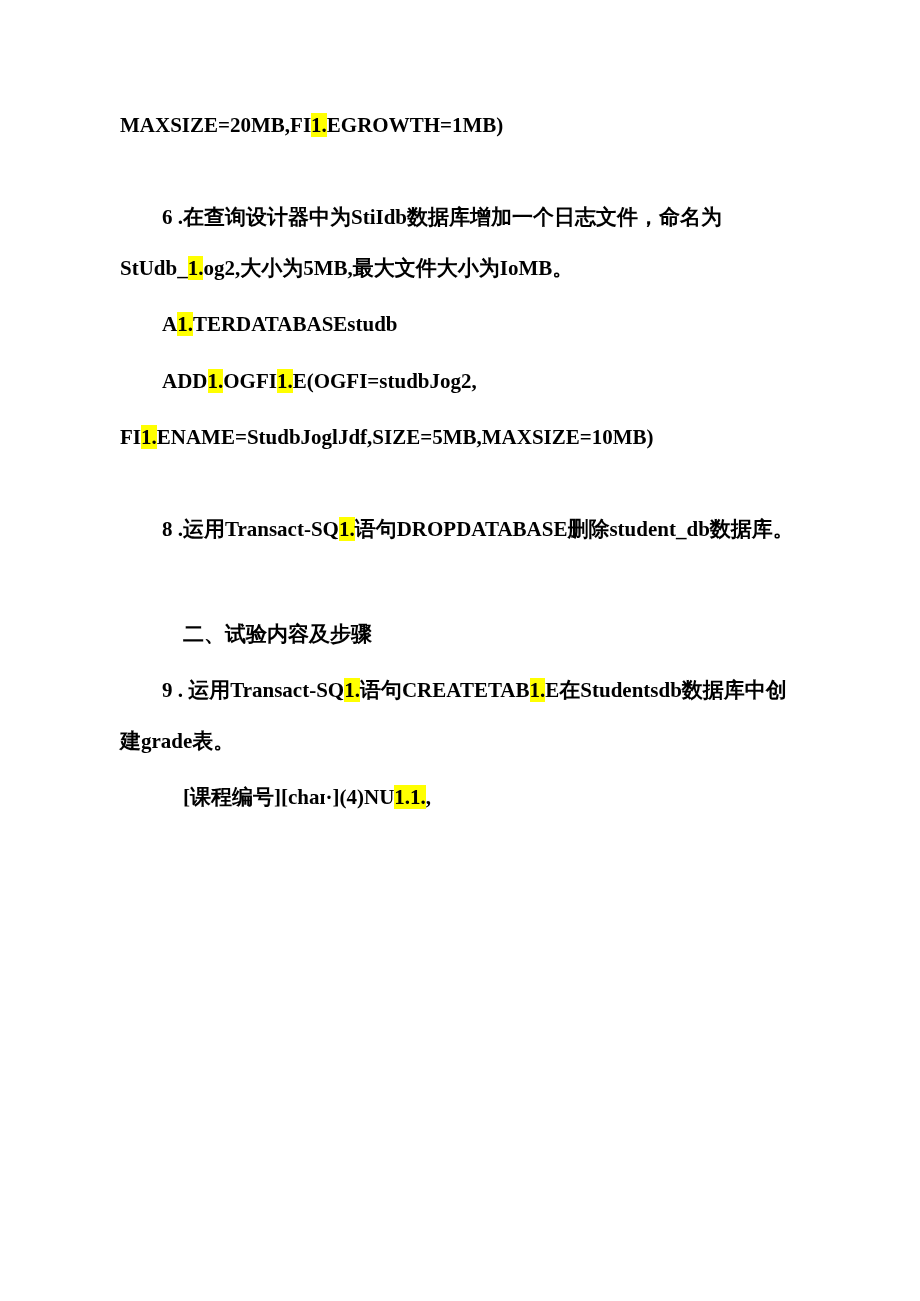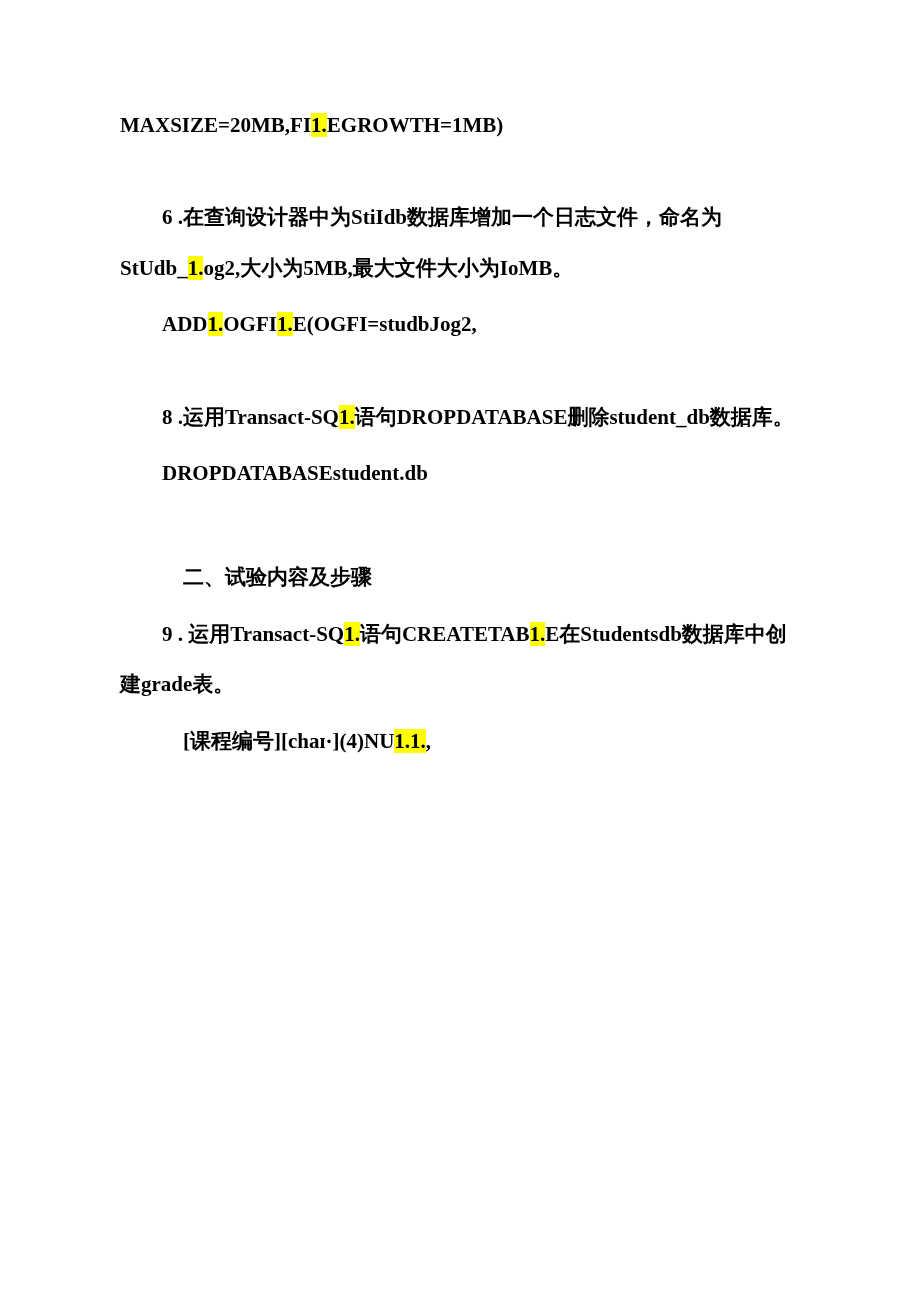--- a/index.html
+++ b/index.html
@@ -50,35 +50,38 @@
   <p class="para">
     <span>MAXSIZE=20MB,FI</span><span class="hl">1.</span><span>EGROWTH=1MB)</span>
   </p>
 
   <div class="spacer"></div>
 
   <p class="para indent">
     <span>6 .在查询设计器中为StiIdb数据库增加一个日志文件，命名为StUdb_</span><span class="hl">1.</span><span>og2,大小为5MB,最大文件大小为IoMB。</span>
   </p>
 
+  <p class="para indent">
+    <span>A</span><span class="hl">1.</span><span>TERDATABASEstudb</span>
+  </p>
 
   <p class="para indent justify">
     <span>ADD</span><span class="hl">1.</span><span>OGFI</span><span class="hl">1.</span><span>E(OGFI=</span><span>studbJog2,</span>
   </p>
 
+  <p class="para">
+    <span>FI</span><span class="hl">1.</span><span>ENAME=StudbJoglJdf,SIZE=5MB,MAXSIZE=10MB)</span>
+  </p>
 
   <div class="spacer"></div>
 
   <p class="para indent">
     <span>8 .运用Transact-SQ</span><span class="hl">1.</span><span>语句DROPDATABASE删除student_db数据库。</span>
   </p>
 
-  <p class="para indent">
-    <span>DROPDATABASEstudent.db</span>
-  </p>
 
   <div class="spacer-lg"></div>
 
 
   <p class="para bigindent">
     <span>二、试验内容及步骤</span>
   </p>
 
   <p class="para indent">
     <span>9 . 运用Transact-SQ</span><span class="hl">1.</span><span>语句CREATETAB</span><span class="hl">1.</span><span>E在Studentsdb数据库中创建grade表。</span>

